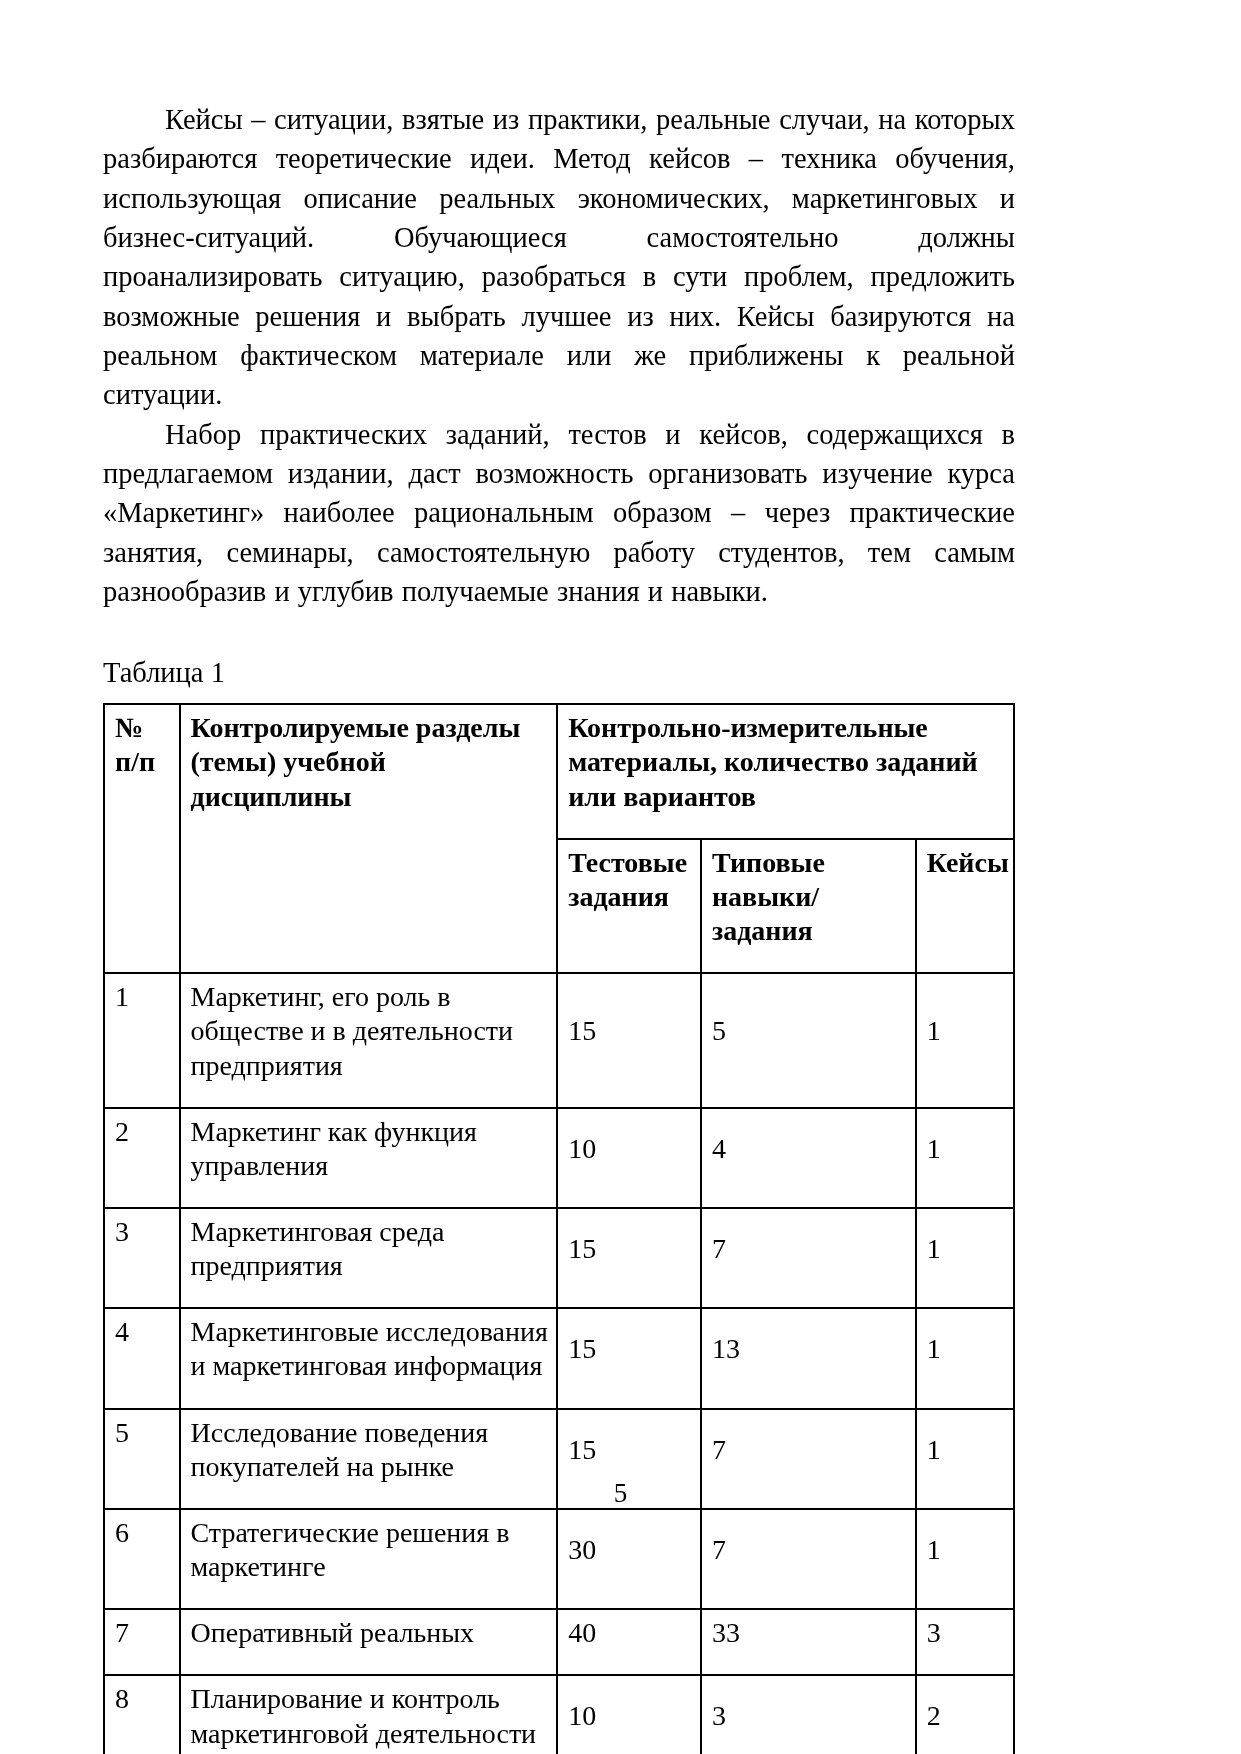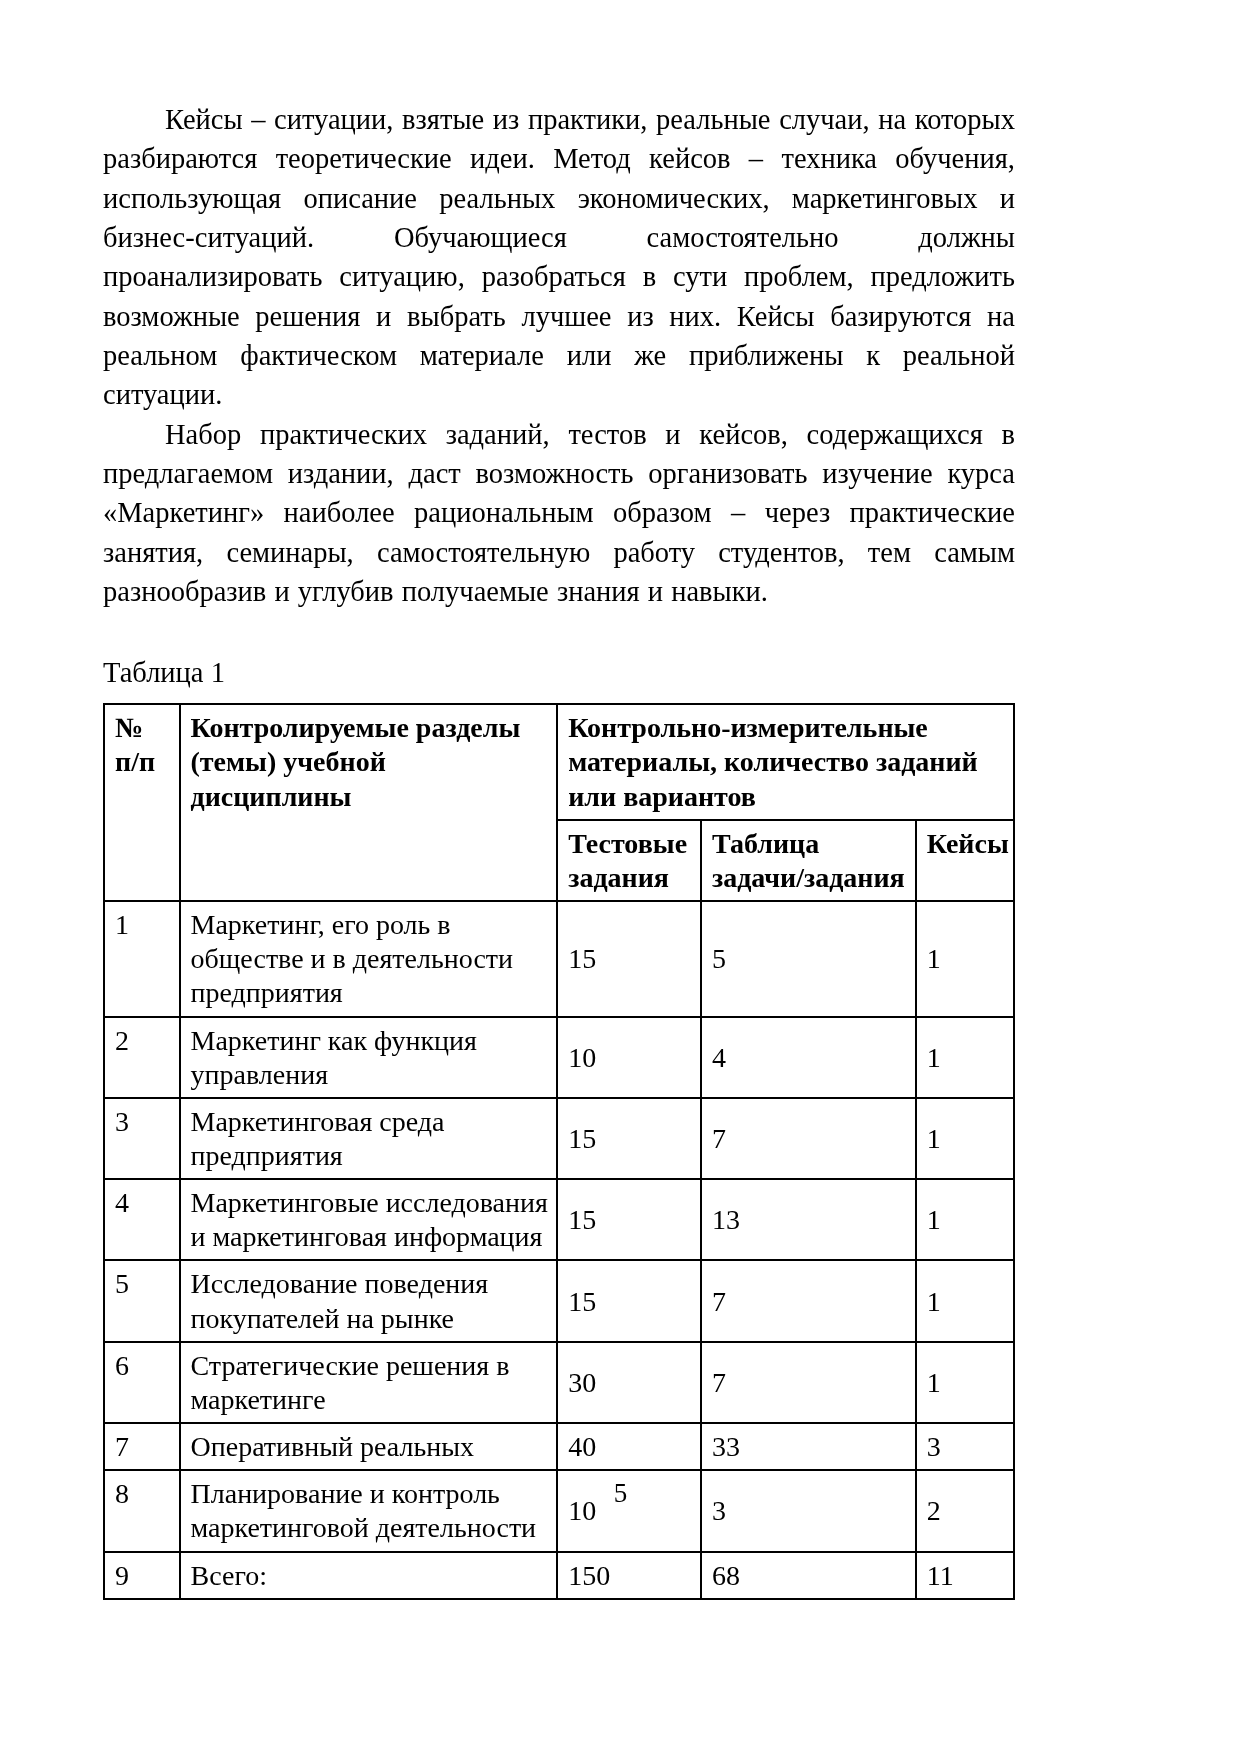--- a/index.html
+++ b/index.html
@@ -37,21 +37,21 @@
   table.kim {
     margin-top: 14px;
     width: 100%;
     border-collapse: collapse;
     table-layout: fixed;
   }
   table.kim th, table.kim td {
     border: 2px solid #000000;
     font-size: 28px;
     line-height: 1.22;
-    padding: 6px 8px 5px 10px;
+    padding: 6px 8px 24px 10px;
     text-align: left;
     font-weight: normal;
     overflow: hidden;
   }
   table.kim th { font-weight: bold; vertical-align: top; }
   col.c-num   { width: 8.3%; }
   col.c-topic { width: 41.5%; }
   col.c-tests { width: 15.8%; }
   col.c-tasks { width: 23.6%; }
   col.c-cases { width: 10.8%; }
@@ -87,21 +87,21 @@
           <col class="c-cases">
       </colgroup>
       <thead>
         <tr>
           <th rowspan="2">№ п/п</th>
           <th rowspan="2">Контролируемые разделы (темы) учебной дисциплины</th>
           <th colspan="3">Контрольно-измерительные материалы, количество заданий или вариантов</th>
         </tr>
         <tr>
           <th>Тестовые задания</th>
-          <th>Таблица задачи/задания</th>
+          <th>Типовые навыки/задания</th>
           <th>Кейсы</th>
         </tr>
       </thead>
       <tbody>
         <tr>
           <td class="cell-num">1</td>
           <td class="cell-topic">Маркетинг, его роль в обществе и в деятельности предприятия</td>
           <td class="cell-val">15</td>
           <td class="cell-val">5</td>
           <td class="cell-val">1</td>

